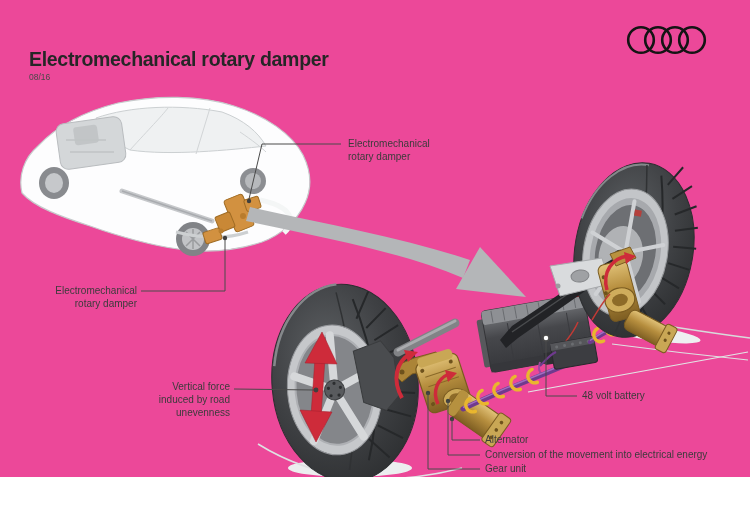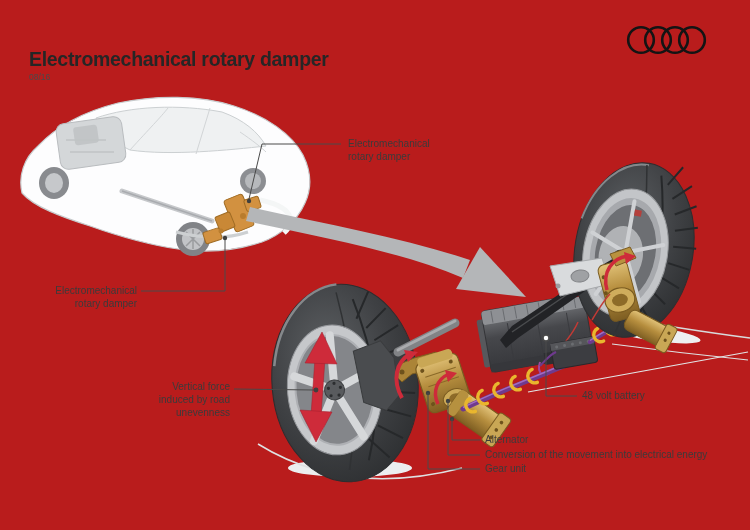--- a/index.html
+++ b/index.html
@@ -1,16 +1,16 @@
 <!DOCTYPE html>
 <html><head>
 <meta charset="utf-8">
 <style>
   html,body{margin:0;padding:0;background:#ffffff;}
-  .stage{position:relative;width:750px;height:530px;background:#b91c1c;overflow:hidden;
+  .stage{position:relative;width:750px;height:477px;background:#ec4899;overflow:hidden;
          font-family:"Liberation Sans","DejaVu Sans",sans-serif;}
   svg{display:block}
   text{font-family:"Liberation Sans","DejaVu Sans",sans-serif;}
   .title-t{font-size:19.5px;font-weight:bold;fill:#262626;letter-spacing:-0.3px;}
   .date-t{font-size:8.5px;fill:#4a4a4a;}
   .lbl{font-size:10px;fill:#3b3b3b;}
   .callout{stroke:#4a4a4a;stroke-width:1;fill:none;}
   .cdot{fill:#3f3f3f;}
 </style>
 </head>

